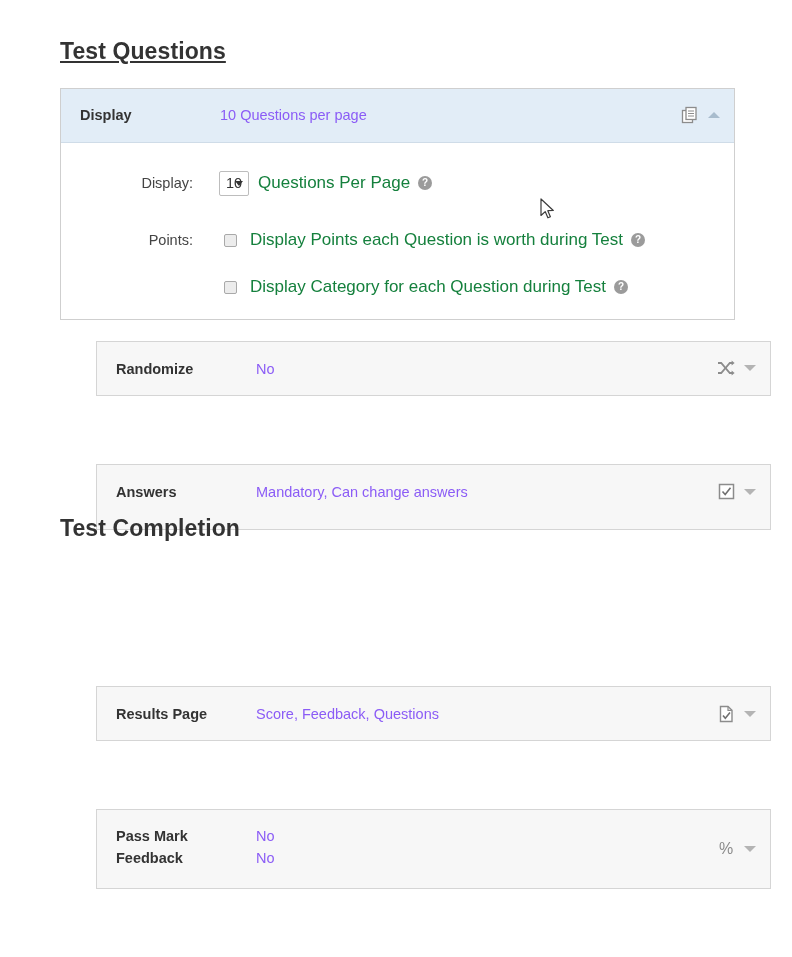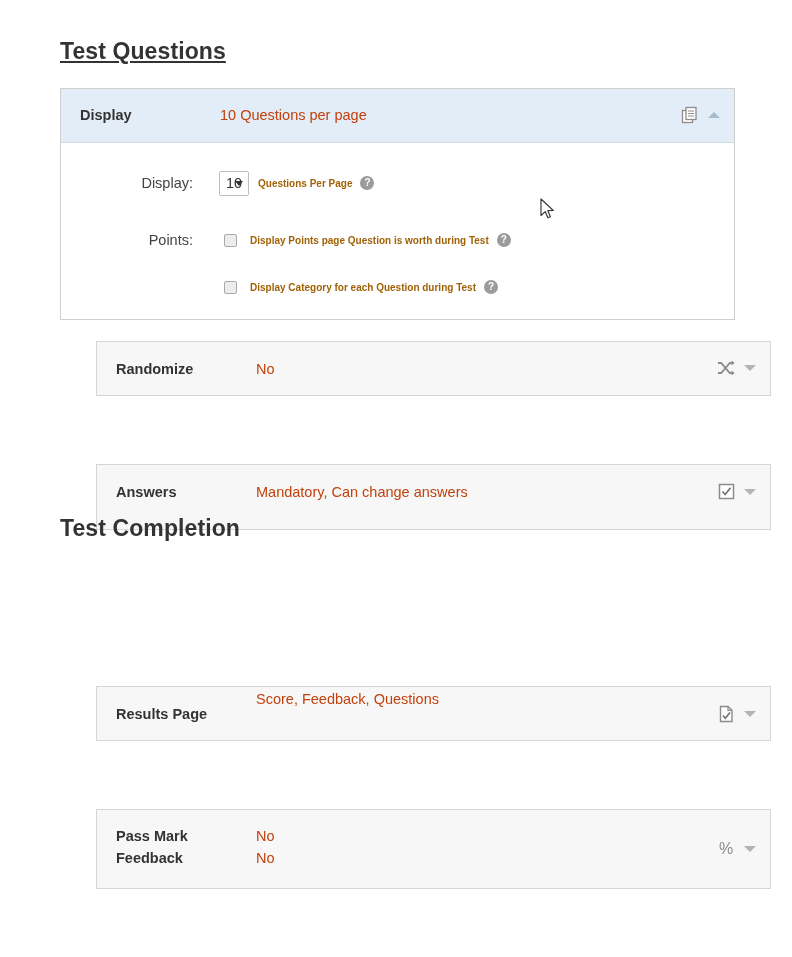--- a/index.html
+++ b/index.html
@@ -72,21 +72,21 @@
     font-size: 14.5px;
     font-weight: bold;
     color: #333333;
     white-space: nowrap;
   }
   .row-value {
     position: absolute;
     left: 159px;
     font-size: 14.5px;
     font-weight: normal;
-    color: #c2410c;
+    color: #8b5cf6;
     white-space: nowrap;
   }
 
   
   .row-icons {
     position: absolute;
     right: 14px;
     display: flex;
     align-items: center;
     gap: 9px;
@@ -154,24 +154,23 @@
     position: absolute;
     right: 6px;
     top: 10px;
     width: 0; height: 0;
     border-left: 4px solid transparent;
     border-right: 4px solid transparent;
     border-top: 5px solid #333333;
     pointer-events: none;
   }
   .ctrl-text {
-    font-size: 10px;
-    color: #a16207;
+    font-size: 17px;
+    color: #15803d;
     margin-left: 9px;
-    font-weight: bold;
   }
   .chk {
     -webkit-appearance: none;
     appearance: none;
     width: 13px;
     height: 13px;
     border: 1px solid #a9a9a9;
     background: #ececec;
     border-radius: 2px;
     margin: 0;
@@ -240,21 +239,21 @@
           </span>
           <span class="ctrl-text">Questions Per Page</span>
           <span class="help">?</span>
         </div>
       </div>
 
       <div class="form-row" style="top:84px;">
         <div class="form-label">Points:</div>
         <div class="form-control" style="left:163px;">
           <input type="checkbox" class="chk" style="">
-          <span class="ctrl-text" style="margin-left:13px;">Display Points page Question is worth during Test</span>
+          <span class="ctrl-text" style="margin-left:13px;">Display Points each Question is worth during Test</span>
           <span class="help">?</span>
         </div>
       </div>
 
       <div class="form-row" style="top:131px;">
         <div class="form-control" style="left:163px;">
           <input type="checkbox" class="chk" style="">
           <span class="ctrl-text" style="margin-left:13px;">Display Category for each Question during Test</span>
           <span class="help">?</span>
         </div>
@@ -290,21 +289,21 @@
         </svg>
       </span>
       <span class="caret"></span>
     </div>
   </div>
 
   <div class="section-title" id="title-completion">Test Completion</div>
 
   <div class="panel row" style="top:565px; height:55px;">
     <div class="row-label" style="top:19px;">Results Page</div>
-    <div class="row-value" style="top:4px;text-align:right;">Score, Feedback, Questions</div>
+    <div class="row-value" style="top:19px;text-align:right;">Score, Feedback, Questions</div>
     <div class="row-icons" style="top:18px;">
       <span>
         <svg width="17" height="18" viewBox="0 0 17 18">
           <path d="M2.5 1.5 H10 L14 5.2 V16.5 H2.5 Z" fill="#ffffff" stroke="#8c8c8c" stroke-width="1.4"></path>
           <path d="M10 1.6 V5.3 H13.9" fill="none" stroke="#8c8c8c" stroke-width="1.2"></path>
           <path d="M5 10.5 L7.3 13.2 L12 7.5" fill="none" stroke="#707070" stroke-width="1.6"></path>
         </svg>
       </span>
       <span class="caret"></span>
     </div>

